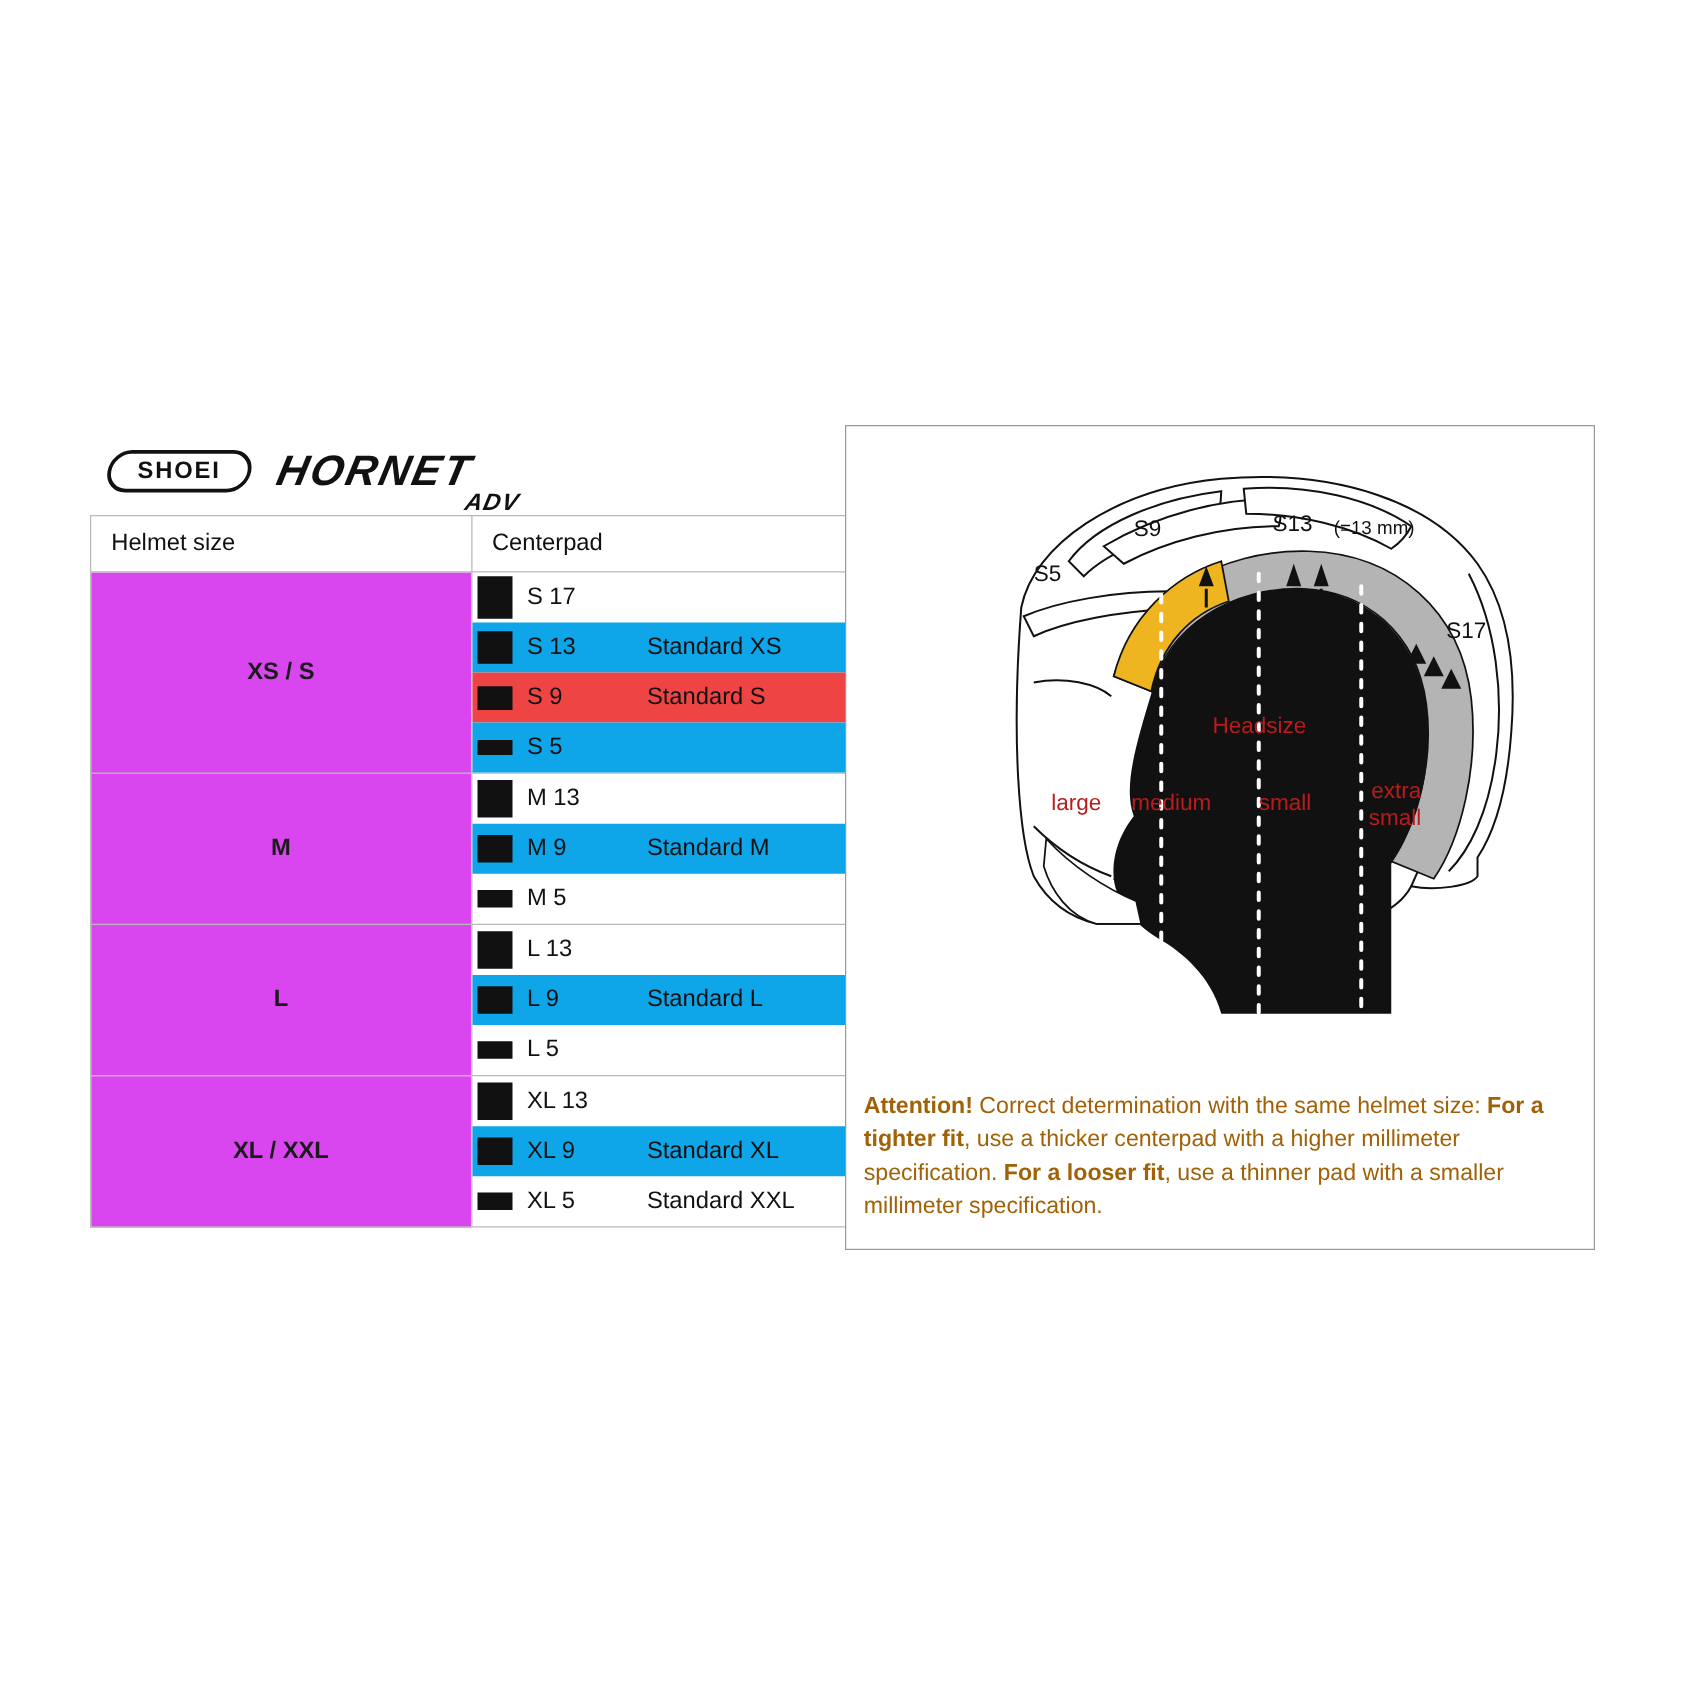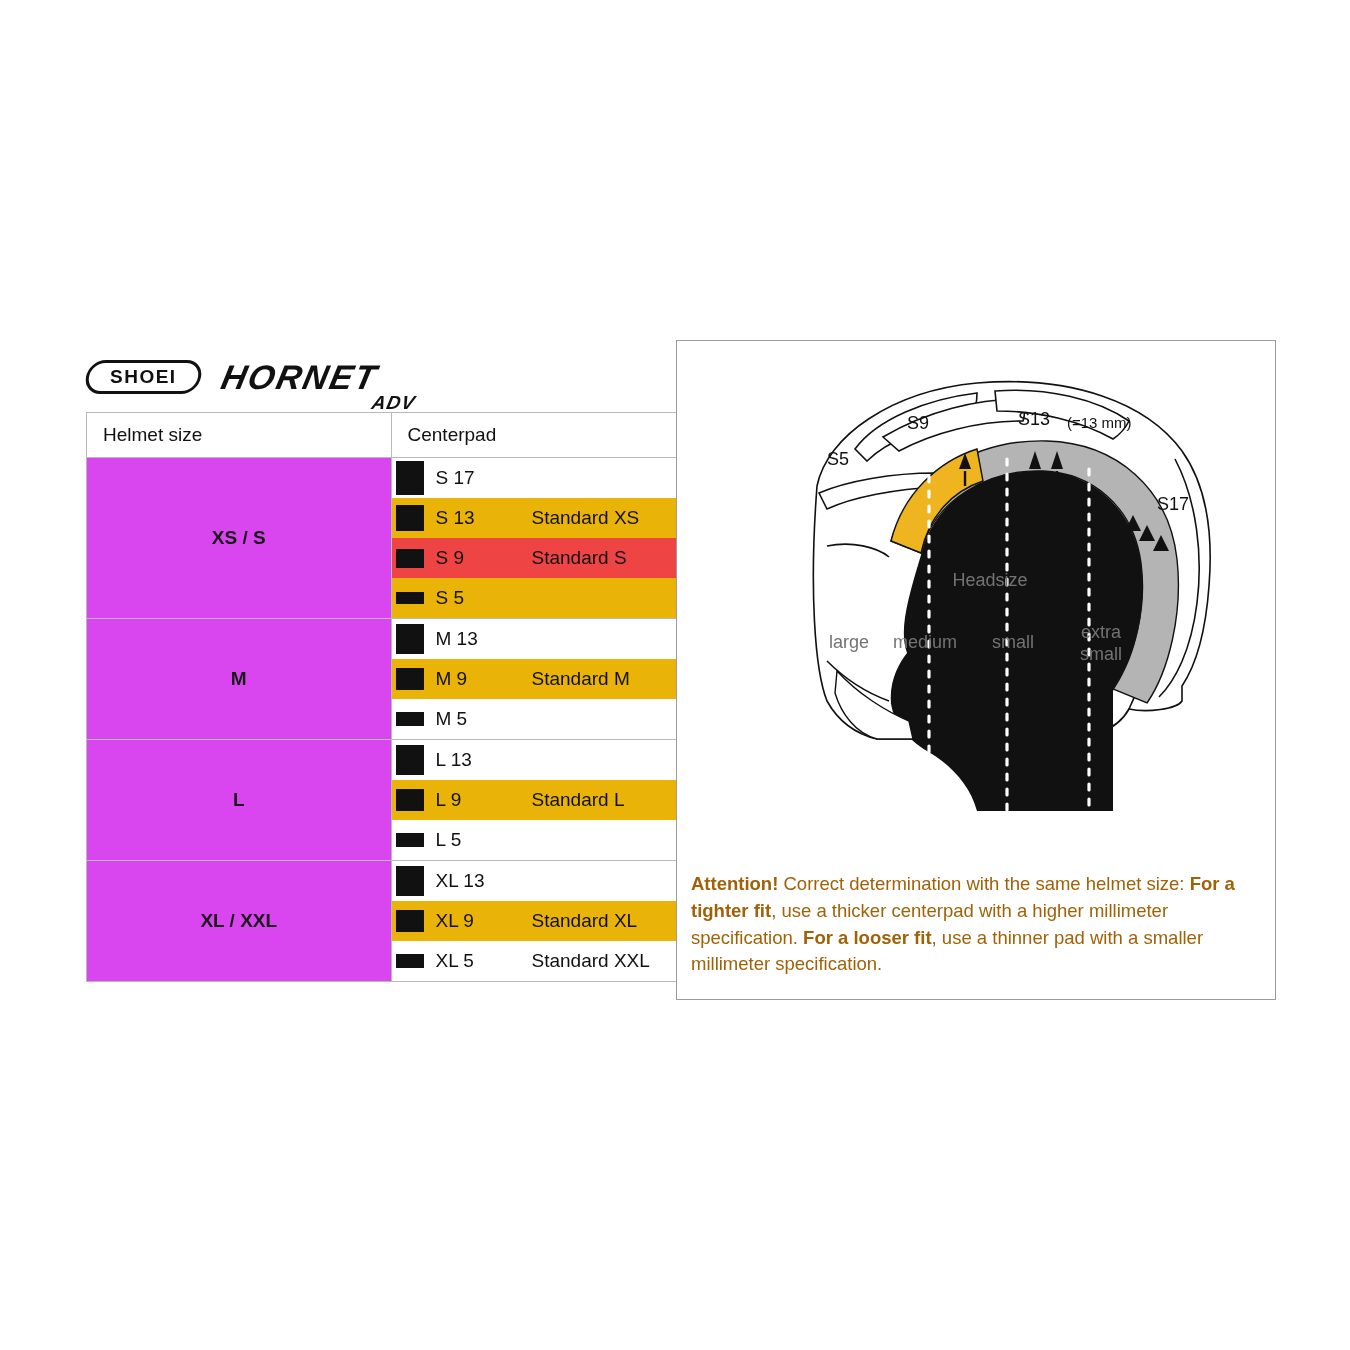--- a/index.html
+++ b/index.html
@@ -72,21 +72,20 @@
     letter-spacing: 1px;
     color: #111;
     transform: skewX(-12deg);
   }
 
   
   table.size-table {
     border-collapse: collapse;
     width: 610px;
     table-layout: fixed;
-    margin-left: 14px;
   }
   table.size-table td, table.size-table th {
     border: 1px solid #b9b9b9;
     padding: 0;
     vertical-align: middle;
   }
   .hdr {
     height: 44px;
     font-size: 19px;
     font-weight: normal;
@@ -105,21 +104,21 @@
   .pad-cell {
     padding: 0 !important;
     background: #fff;
   }
   .pad-row {
     display: flex;
     align-items: center;
     height: 40px;
     position: relative;
   }
-  .pad-row.shade { background: #eab308; }
+  .pad-row.shade { background: #0ea5e9; }
   .pad-row.highlight { background: #ef4444; }
 
   .swatch {
     width: 28px;
     background: #111;
     margin-left: 4px;
     flex: 0 0 28px;
   }
   .pad-label {
     font-size: 19px;
@@ -151,22 +150,22 @@
     height: 520px;
   }
   .lbl {
     position: absolute;
     font-size: 18px;
     color: #111;
   }
   .lbl-white {
     position: absolute;
     font-size: 18px;
-    color: #737373;
-    text-align: center;
+    color: #b91c1c;
+    text-align: right;
   }
   #attention {
     position: absolute;
     left: 14px;
     top: 530px;
     width: 566px;
     font-size: 18.5px;
     line-height: 1.45;
     color: #a16207;
   }

